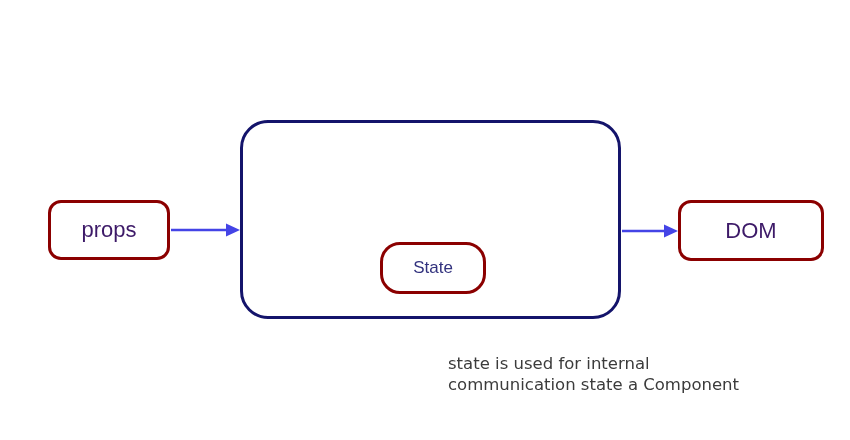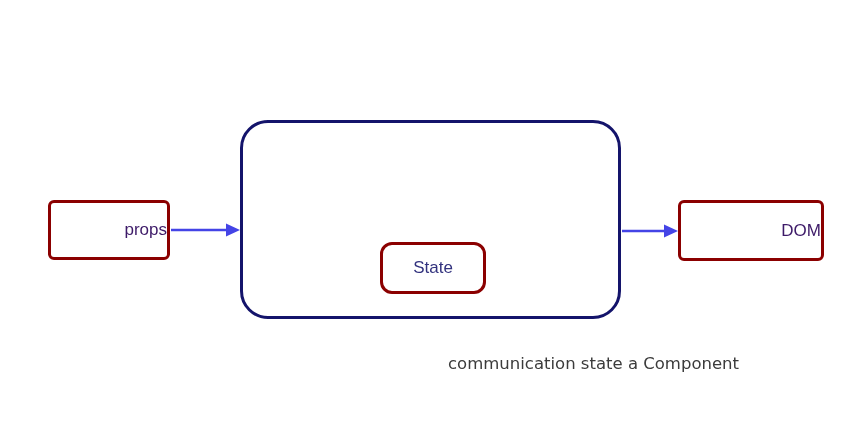--- a/index.html
+++ b/index.html
@@ -24,24 +24,23 @@
   .box {
     position: absolute;
     box-sizing: border-box;
     display: flex;
     align-items: center;
     justify-content: center;
     background: #ffffff;
   }
   .small-box {
     border: 3px solid var(--red-border, #8b0000);
-    border-radius: 6px;
-    font-size: 17px;
+    border-radius: 13px;
+    font-size: 22px;
     color: var(--purple-text, #3d1a68);
-    justify-content: flex-end;
   }
   .props-box {
     left: 48px;
     top: 200px;
     width: 122px;
     height: 60px;
   }
   .dom-box {
     left: 678px;
     top: 200px;
@@ -69,21 +68,21 @@
     position: absolute;
     left: 137px;  
     top: 119px;
     width: 106px;
     height: 52px;
     box-sizing: border-box;
     display: flex;
     align-items: center;
     justify-content: center;
     border: 3px solid var(--red-border, #8b0000);
-    border-radius: 12px;
+    border-radius: 20px;
     font-size: 17px;
     color: var(--state-text, #32327e);
     background: #ffffff;
   }
   .caption {
     position: absolute;
     left: 448px;
     top: 353px;
     font-family: "DejaVu Sans", sans-serif;
     font-size: 16.5px;
@@ -115,16 +114,17 @@
     <div class="state-box">
       <span>State</span>
     </div>
   </div>
 
   <div class="box small-box dom-box">
     <span>DOM</span>
   </div>
 
   <div class="caption">
+    <div>state is used for internal</div>
     <div>communication state a Component</div>
   </div>
 
 </div>
 
 </body></html>

